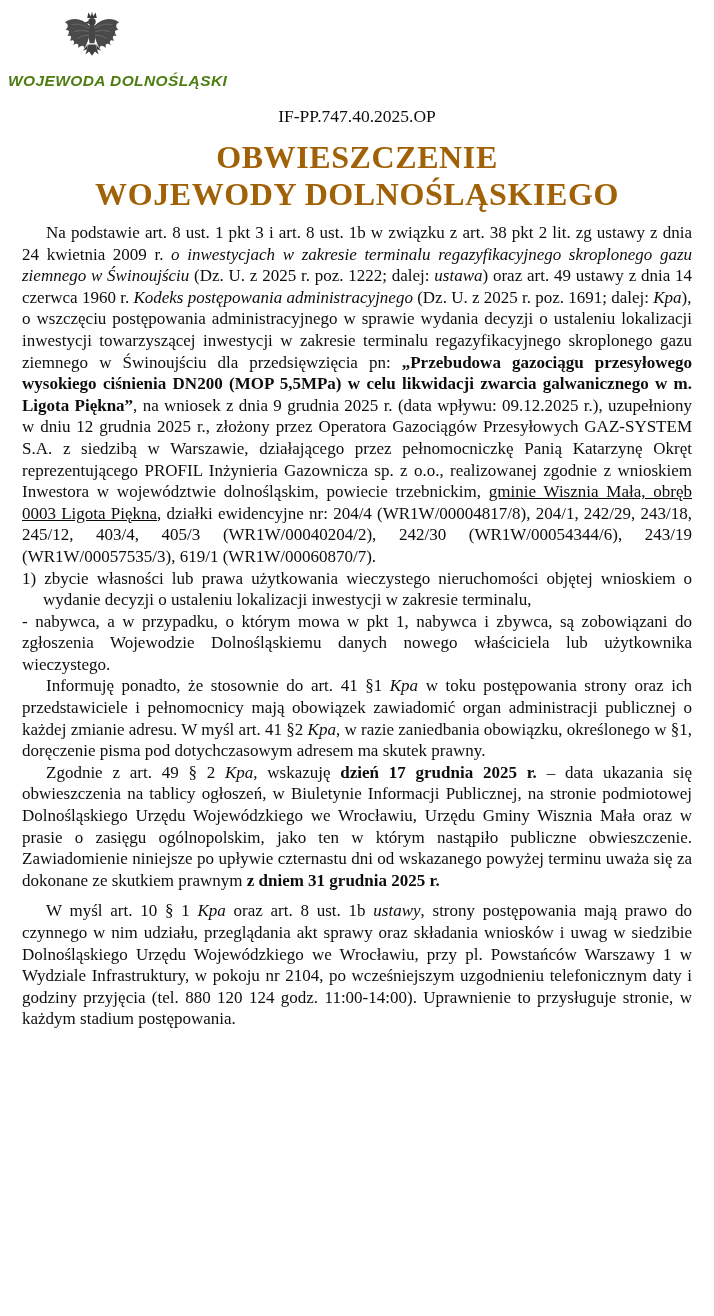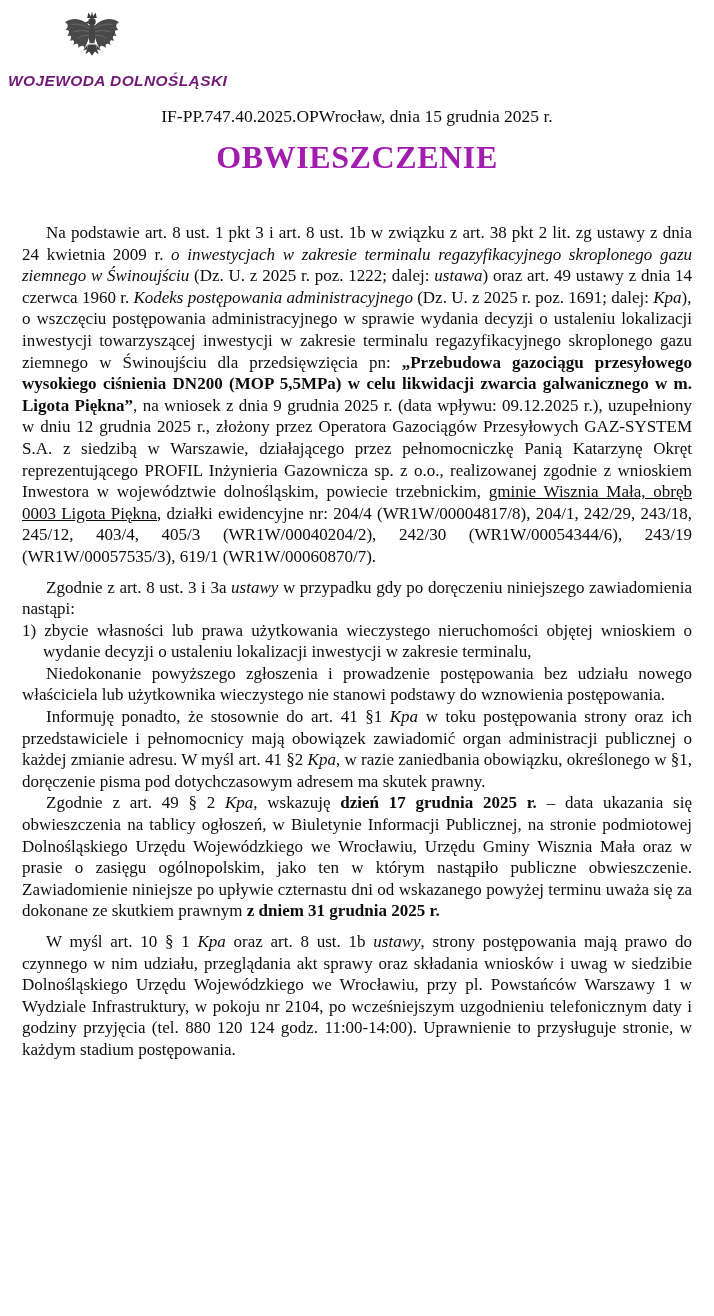--- a/index.html
+++ b/index.html
@@ -21,39 +21,39 @@
   }
   .emblem svg { width: 100%; height: 100%; }
   .authority {
     position: absolute;
     left: 8px; top: 72px;
     font-family: "Liberation Sans", sans-serif;
     font-weight: bold;
     font-style: italic;
     font-size: 15.5px;
     letter-spacing: 0.4px;
-    color: #701a75;
+    color: #4d7c0f;
     white-space: nowrap;
   }
   .ref-row {
     position: absolute;
     left: 7px; right: 7px; top: 106px;
     display: flex;
     justify-content: center;
     font-size: 17.5px;
   }
   .title-block {
     position: absolute;
     top: 139px; left: 0; right: 0;
     text-align: center;
     font-weight: bold;
     font-size: 32px;
     line-height: 37px;
     letter-spacing: 0.6px;
-    color: #a21caf;
+    color: #a16207;
   }
   .doc-body {
     padding: 0 22px;
     font-size: 17px;
     line-height: 21.6px;
     text-align: justify;
   }
   .para { margin: 0; text-align: justify; text-indent: 24px; }
   .para.no-indent { text-indent: 0; }
   .para.center { text-align: center; text-indent: 0; margin: 7px 0 7px 0; }
@@ -91,31 +91,30 @@
 
         <path d="M45,30 C36,24 26,22 16,24 M45,36 C37,33 29,33 20,36 M45,42 C38,41 32,43 26,47" stroke="#6f6f6f" stroke-width="1.4" fill="none"></path>
         <path d="M55,30 C64,24 74,22 84,24 M55,36 C63,33 71,33 80,36 M55,42 C62,41 68,43 74,47" stroke="#6f6f6f" stroke-width="1.4" fill="none"></path>
       </svg>
     </div>
 
     <div class="authority">WOJEWODA DOLNOŚLĄSKI</div>
 
     <div class="ref-row">
       <span>IF-PP.747.40.2025.OP</span>
-      <span>Wrocław, dnia 15 grudnia 2025 r.</span>
     </div>
 
     <div class="title-block">
       <div>OBWIESZCZENIE</div>
+      <div>WOJEWODY DOLNOŚLĄSKIEGO</div>
     </div>
   </div>
 
   <div class="doc-body" id="doc-body">
       <p class="para"><span class="seg-n">Na podstawie art. 8 ust. 1 pkt 3 i art. 8 ust. 1b w związku z art. 38 pkt 2 lit. zg ustawy z dnia 24 kwietnia 2009 r. </span><span class="seg-i">o inwestycjach w zakresie terminalu regazyfikacyjnego skroplonego gazu ziemnego w Świnoujściu</span><span class="seg-n"> (Dz. U. z 2025 r. poz. 1222; dalej: </span><span class="seg-i">ustawa</span><span class="seg-n">) oraz art. 49 ustawy z dnia 14 czerwca 1960 r. </span><span class="seg-i">Kodeks postępowania administracyjnego</span><span class="seg-n"> (Dz. U. z 2025 r. poz. 1691; dalej: </span><span class="seg-i">Kpa</span><span class="seg-n">),</span></p>
       <p class="para no-indent"><span class="seg-n">o wszczęciu postępowania administracyjnego w sprawie wydania decyzji o ustaleniu lokalizacji inwestycji towarzyszącej inwestycji w zakresie terminalu regazyfikacyjnego skroplonego gazu ziemnego w Świnoujściu dla przedsięwzięcia pn: </span><span class="seg-b">„Przebudowa gazociągu przesyłowego wysokiego ciśnienia DN200 (MOP 5,5MPa) w celu likwidacji zwarcia galwanicznego w m. Ligota Piękna”</span><span class="seg-n">, na wniosek z dnia 9 grudnia 2025 r. (data wpływu: 09.12.2025 r.), uzupełniony w dniu 12 grudnia 2025 r., złożony przez Operatora Gazociągów Przesyłowych GAZ-SYSTEM S.A. z siedzibą w Warszawie, działającego przez pełnomocniczkę Panią Katarzynę Okręt reprezentującego PROFIL Inżynieria Gazownicza sp. z o.o., realizowanej zgodnie z wnioskiem Inwestora w województwie dolnośląskim, powiecie trzebnickim, </span><span class="seg-u">gminie Wisznia Mała, obręb 0003 Ligota Piękna</span><span class="seg-n">, działki ewidencyjne nr: 204/4 (WR1W/00004817/8), 204/1, 242/29, 243/18, 245/12, 403/4, 405/3 (WR1W/00040204/2), 242/30 (WR1W/00054344/6), 243/19 (WR1W/00057535/3), 619/1 (WR1W/00060870/7).</span></p>
-      <p class="para gap"><span class="seg-n">Zgodnie z art. 8 ust. 3 i 3a </span><span class="seg-i">ustawy</span><span class="seg-n"> w przypadku gdy po doręczeniu niniejszego zawiadomienia nastąpi:</span></p>
       <p class="para hang"><span class="seg-n">1) zbycie własności lub prawa użytkowania wieczystego nieruchomości objętej wnioskiem o wydanie decyzji o ustaleniu lokalizacji inwestycji w zakresie terminalu,</span></p>
-      <p class="para"><span class="seg-n">Niedokonanie powyższego zgłoszenia i prowadzenie postępowania bez udziału nowego właściciela lub użytkownika wieczystego nie stanowi podstawy do wznowienia postępowania.</span></p>
+      <p class="para no-indent"><span class="seg-n">- nabywca, a w przypadku, o którym mowa w pkt 1, nabywca i zbywca, są zobowiązani do zgłoszenia Wojewodzie Dolnośląskiemu danych nowego właściciela lub użytkownika wieczystego.</span></p>
       <p class="para"><span class="seg-n">Informuję ponadto, że stosownie do art. 41 §1 </span><span class="seg-i">Kpa</span><span class="seg-n"> w toku postępowania strony oraz ich przedstawiciele i pełnomocnicy mają obowiązek zawiadomić organ administracji publicznej o każdej zmianie adresu. W myśl art. 41 §2 </span><span class="seg-i">Kpa</span><span class="seg-n">, w razie zaniedbania obowiązku, określonego w §1, doręczenie pisma pod dotychczasowym adresem ma skutek prawny.</span></p>
       <p class="para"><span class="seg-n">Zgodnie z art. 49 § 2 </span><span class="seg-i">Kpa</span><span class="seg-n">, wskazuję </span><span class="seg-b">dzień 17 grudnia 2025 r.</span><span class="seg-n"> – data ukazania się obwieszczenia na tablicy ogłoszeń, w Biuletynie Informacji Publicznej, na stronie podmiotowej Dolnośląskiego Urzędu Wojewódzkiego we Wrocławiu, Urzędu Gminy Wisznia Mała oraz w prasie o zasięgu ogólnopolskim, jako ten w którym nastąpiło publiczne obwieszczenie. Zawiadomienie niniejsze po upływie czternastu dni od wskazanego powyżej terminu uważa się za dokonane ze skutkiem prawnym </span><span class="seg-b">z dniem 31 grudnia 2025 r.</span></p>
       <p class="para gap"><span class="seg-n">W myśl art. 10 § 1 </span><span class="seg-i">Kpa</span><span class="seg-n"> oraz art. 8 ust. 1b </span><span class="seg-i">ustawy</span><span class="seg-n">, strony postępowania mają prawo do czynnego w nim udziału, przeglądania akt sprawy oraz składania wniosków i uwag w siedzibie Dolnośląskiego Urzędu Wojewódzkiego we Wrocławiu, przy pl. Powstańców Warszawy 1 w Wydziale Infrastruktury, w pokoju nr 2104, po wcześniejszym uzgodnieniu telefonicznym daty i godziny przyjęcia (tel. 880 120 124 godz. 11:00-14:00). Uprawnienie to przysługuje stronie, w każdym stadium postępowania.</span></p>
     </div>
 </div>
 
 </body></html>

